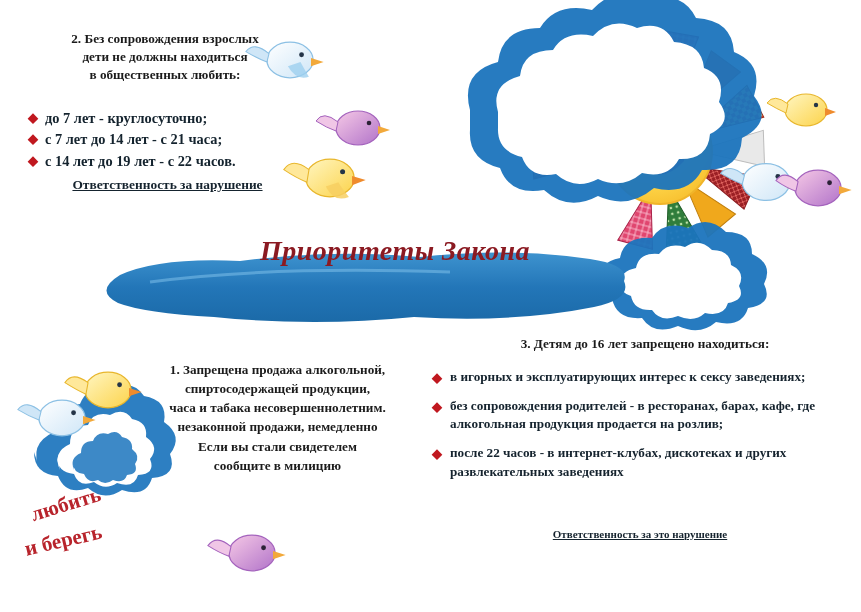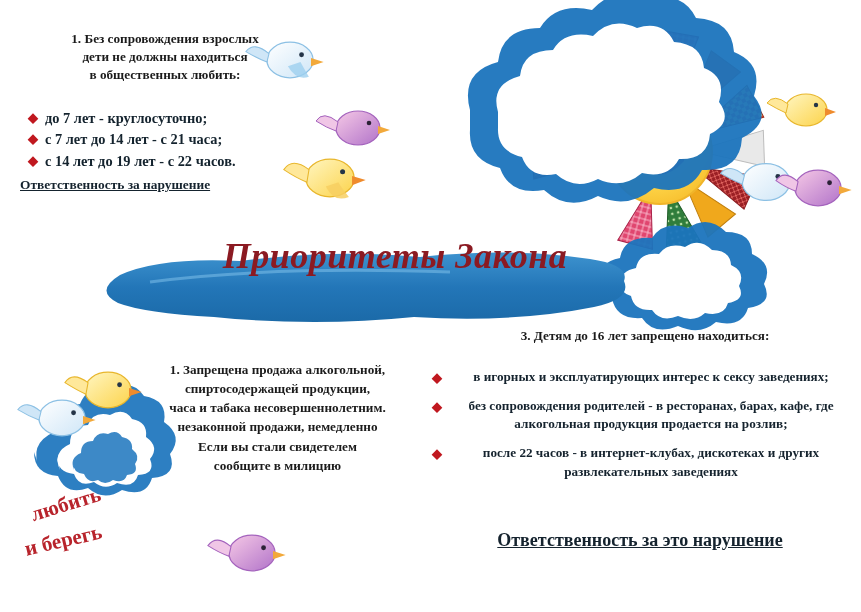--- a/index.html
+++ b/index.html
@@ -33,55 +33,55 @@
     display:flex;align-items:flex-start;gap:7px;
     font-weight:bold;font-size:14.4px;line-height:1.42;
     color:#14232e;margin-bottom:1px;
   }
   .dia{
     color:#c0181f;font-size:13px;line-height:1.25;
     transform:translateY(2px);
   }
   .resp1{
     left:20px;top:175px;width:295px;
-    text-align:left;font-weight:bold;font-size:13.4px;line-height:1.45;
+    text-align:center;font-weight:bold;font-size:13.4px;line-height:1.45;
     color:#15232e;
   }
   .resp1 span{text-decoration:underline;}
 
   .title{
     left:185px;top:235px;width:420px;
     text-align:center;
     font-family:"Liberation Serif", serif;
     font-style:italic;font-weight:bold;
-    font-size:36px;color:#8b1a22;
+    font-size:28px;color:#8b1a22;
     letter-spacing:.5px;
   }
 
   .sec2{
     left:140px;top:360px;width:275px;
     text-align:center;font-weight:bold;font-size:13.2px;line-height:1.45;
     color:#1b1b1b;
   }
 
   .sec3head{
-    left:440px;top:328px;width:410px;
+    left:440px;top:336px;width:410px;
     text-align:center;font-weight:bold;font-size:13.2px;
     color:#1b1b1b;
   }
   .bullets3{left:432px;top:368px;width:420px;}
   .bul3{
     display:flex;align-items:flex-start;gap:8px;
     font-weight:bold;font-size:13.2px;line-height:1.42;
     color:#15232e;margin-bottom:10px;
   }
-  .bul3 .txt{flex:1;text-align:center;}
+  .bul3 .txt{flex:1;}
   .resp3{
     left:440px;top:527px;width:400px;
-    text-align:center;font-weight:bold;font-size:18px;line-height:1.45;
+    text-align:center;font-weight:bold;font-size:11px;line-height:1.45;
     color:#15232e;
   }
   .resp3 span{text-decoration:underline;}
 
   .lubit{
     left:22px;top:492px;width:120px;height:90px;
     font-weight:bold;font-size:21px;color:#b8242c;
     font-family:"Liberation Serif", serif;
   }
   .lubit .l1{position:absolute;left:8px;top:0;transform:rotate(-17deg);}
@@ -296,21 +296,21 @@
 
     <g transform="translate(252,553) scale(1.05)">
       <ellipse cx="0" cy="0" rx="22" ry="17" fill="url(#birdPink)" stroke="#a463bd" stroke-width="1.2"></ellipse>
       <path d="M-20 -6 q-14 -12 -22 -1 q11 7 20 10 z" fill="#f0c6e6" stroke="#a463bd" stroke-width="1"></path>
       <circle cx="11" cy="-5" r="2.3" fill="#2b2136"></circle>
       <path d="M20 -2 l12 4 l-12 4 z" fill="#f2a93b"></path>
     </g>
   </svg>
 
   <div class="block sec1">
-    <div>1. Без сопровождения взрослых</div>
+    <div>2. Без сопровождения взрослых</div>
     <div>дети не должны находиться</div>
     <div>в общественных любить:</div>
   </div>
 
   <div class="block bullets1">
     <div class="bul">
       <span class="dia">◆</span>
       <span>до 7 лет - круглосуточно;</span>
     </div>
     <div class="bul">

